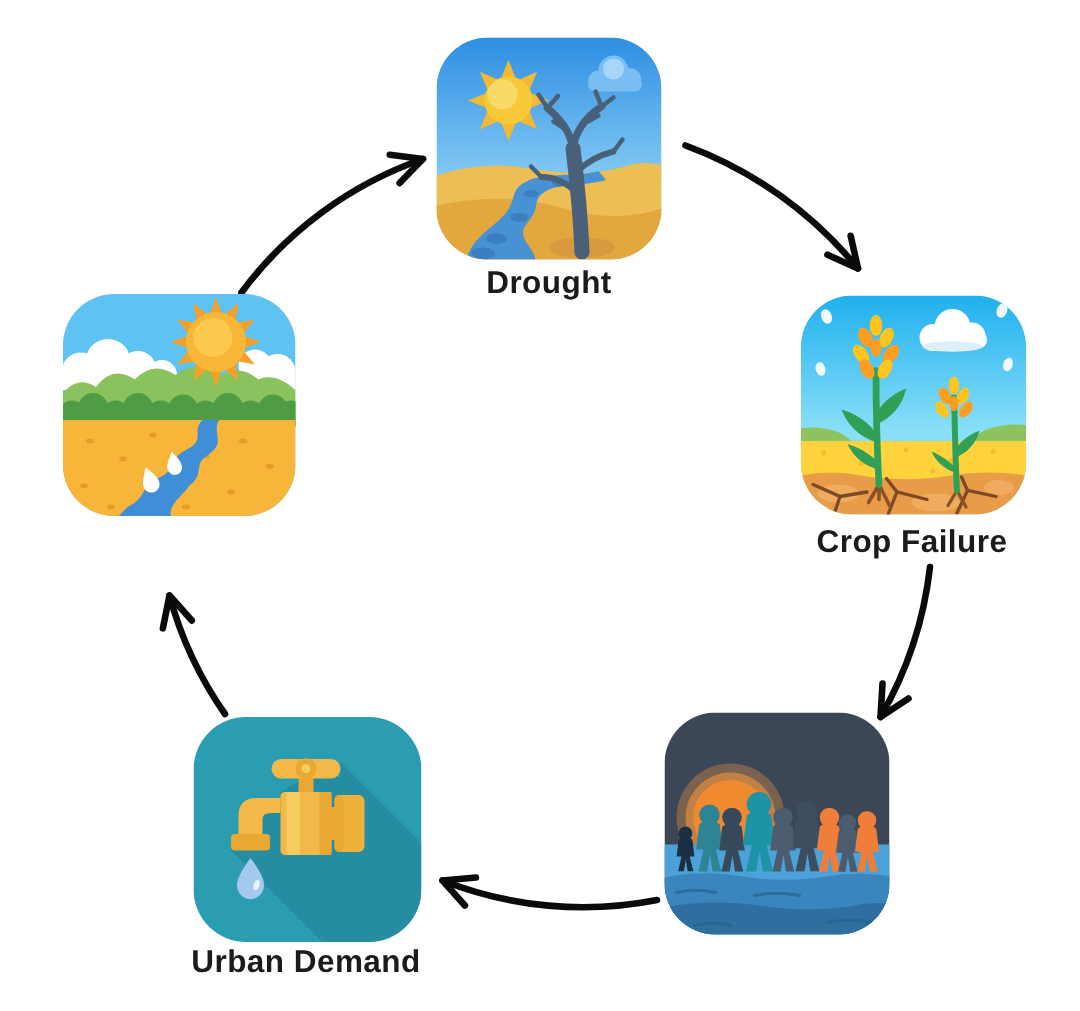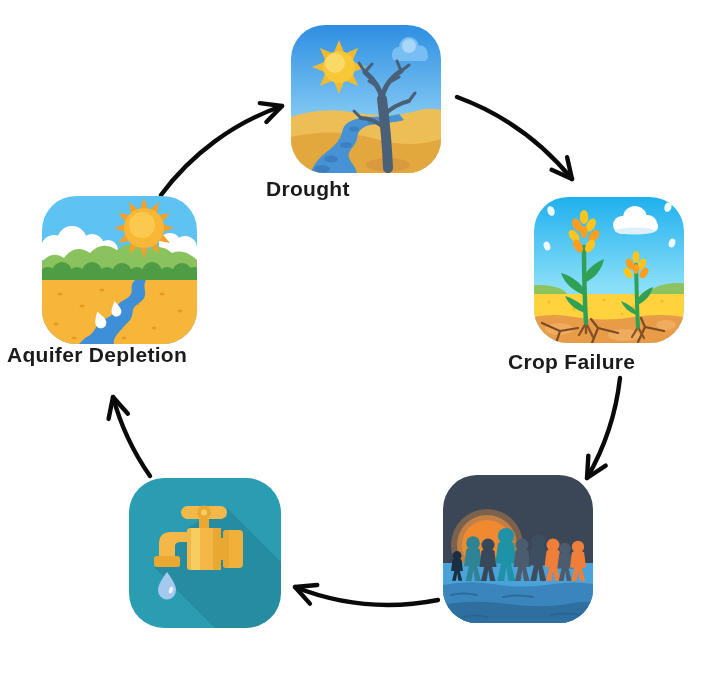--- a/index.html
+++ b/index.html
@@ -3,21 +3,21 @@
 <meta charset="utf-8">
 <style>
   html,body{margin:0;padding:0;background:#ffffff;}
   .canvas{
     position:relative;width:720px;height:674px;background:#ffffff;overflow:hidden;
     font-family:"Liberation Sans","DejaVu Sans",sans-serif;
   }
   .arrows{position:absolute;left:0;top:0;width:720px;height:674px;pointer-events:none;}
   .node-icon{position:absolute;}
   .node-label{
-    position:absolute;font-weight:700;font-size:21px;
+    position:absolute;text-align:center;font-weight:700;font-size:21px;
     letter-spacing:.3px;color:#1b1b1b;white-space:nowrap;
   }
   svg{display:block;}
 </style>
 </head>
 <body>
 
 <div class="canvas">
 
   <svg class="arrows" width="720" height="674" viewBox="0 0 720 674">
@@ -261,20 +261,21 @@
         <rect x="58" y="50" width="34" height="42" rx="3" fill="#f4b848"></rect>
         <rect x="62" y="50" width="9" height="42" fill="#f8cd60"></rect>
         <rect x="84" y="50" width="8" height="42" fill="#e8a832"></rect>
       </g>
       <g>
         <path d="M38,94 C43,101 47,107 47,112 A9,9.5 0 1,1 29,112 C29,107 33,101 38,94 Z" fill="#a5c9ee"></path>
         <ellipse cx="42" cy="112" rx="2" ry="3.5" fill="#e8f3fc" transform="rotate(18 42 112)"></ellipse>
       </g>
     </g>
   </svg>
+  <div class="node-label" style="left:104px;top:630px;width:200px">Urban Demand</div>
 
   <svg class="node-icon" style="left:42px;top:196px" width="155" height="148" viewBox="0 0 155 148">
     <defs>
         <clipPath id="clipA">
           <rect width="155" height="148" rx="34"></rect>
         </clipPath>
       </defs>
     <g clip-path="url(#clipA)">
       <rect width="155" height="148" fill="#5ec2f2"></rect>
       <g fill="#ffffff">
@@ -333,15 +334,14 @@
           <ellipse cx="32" cy="142" rx="2.6" ry="1.6"></ellipse>
         <ellipse cx="95" cy="108" rx="2.6" ry="1.6"></ellipse>
       </g>
       <path d="M93,84 C85,92 96,97 82,104 C70,110 78,116 63,123 C51,129 56,136 43,142 L37,148 L72,148 C70,141 79,135 84,128 C95,120 86,114 97,107 C109,99 99,93 104,84 Z" fill="#3e8fd8"></path>
       <g fill="#ffffff">
         <path d="M0,-9 C3,-4 5.5,-0.5 5.5,3 A5.5,5.5 0 1,1 -5.5,3 C-5.5,-0.5 -3,-4 0,-9 Z" transform="translate(58,124) rotate(-18)"></path>
         <path d="M0,-9 C3,-4 5.5,-0.5 5.5,3 A5.5,5.5 0 1,1 -5.5,3 C-5.5,-0.5 -3,-4 0,-9 Z" transform="translate(74,113) rotate(-10) scale(0.9)"></path>
       </g>
     </g>
   </svg>
-  <div class="node-label" style="left:7px;top:343px;width:225px">Aquifer Depletion</div>
 
 </div>
 
 </body></html>

